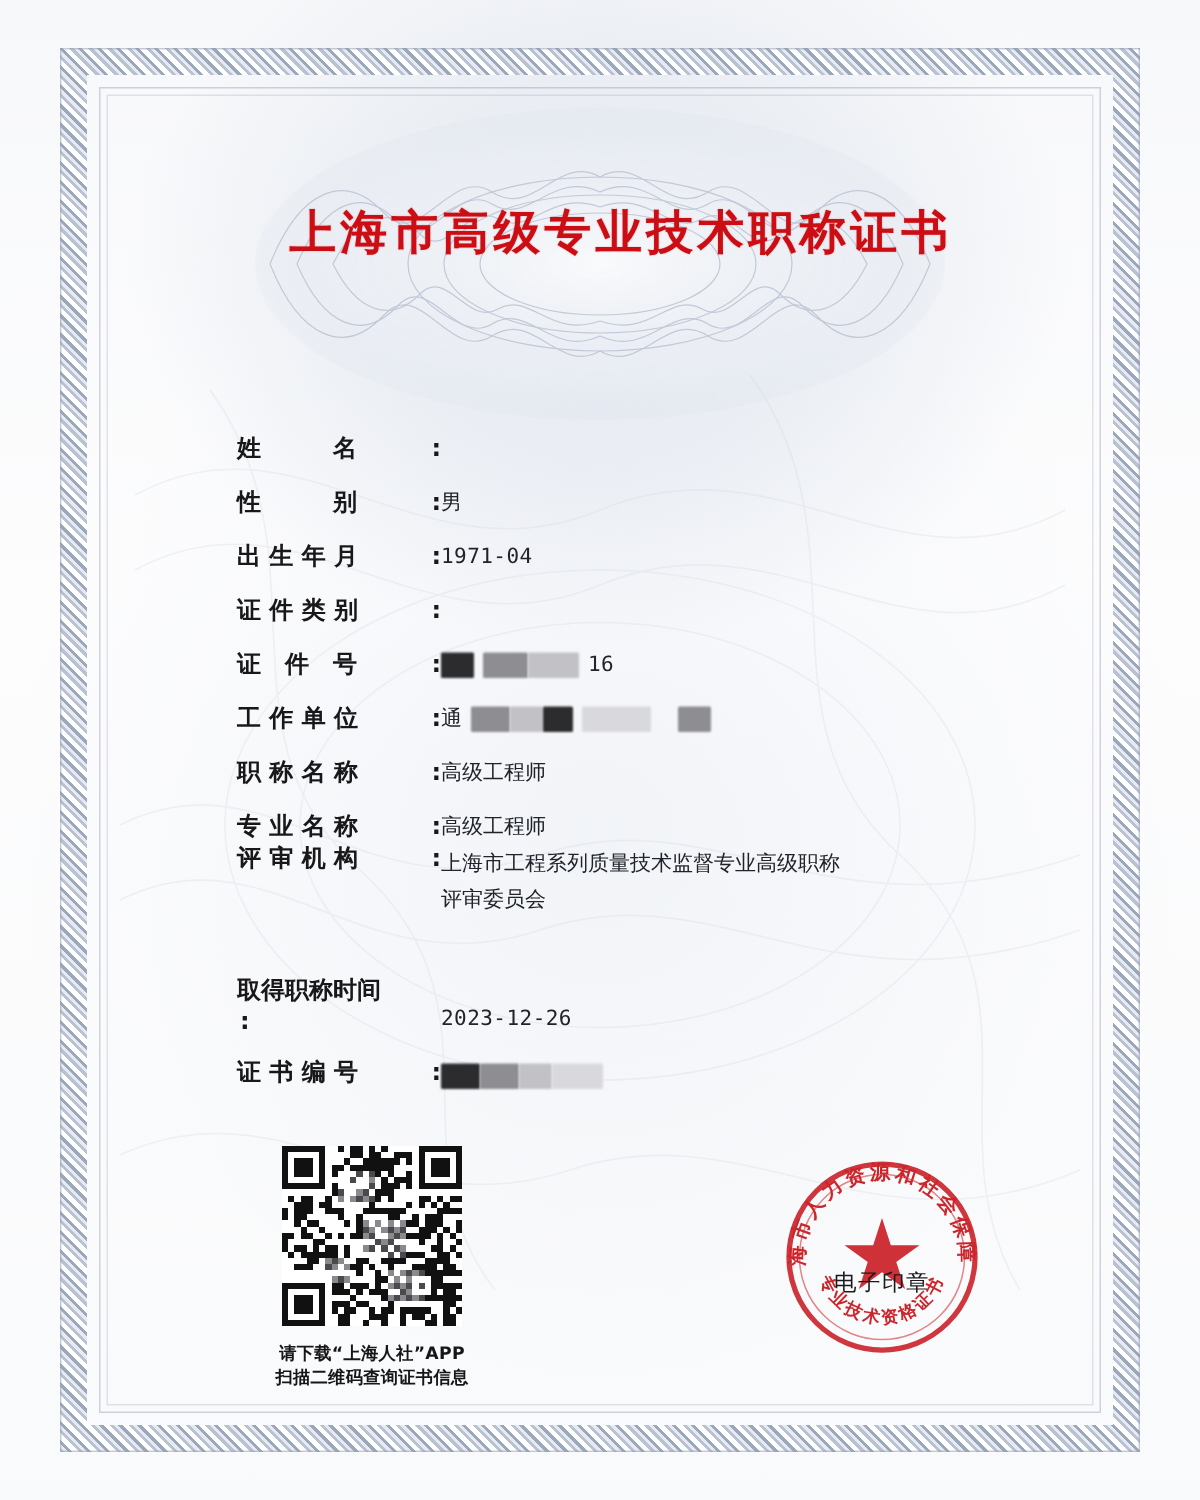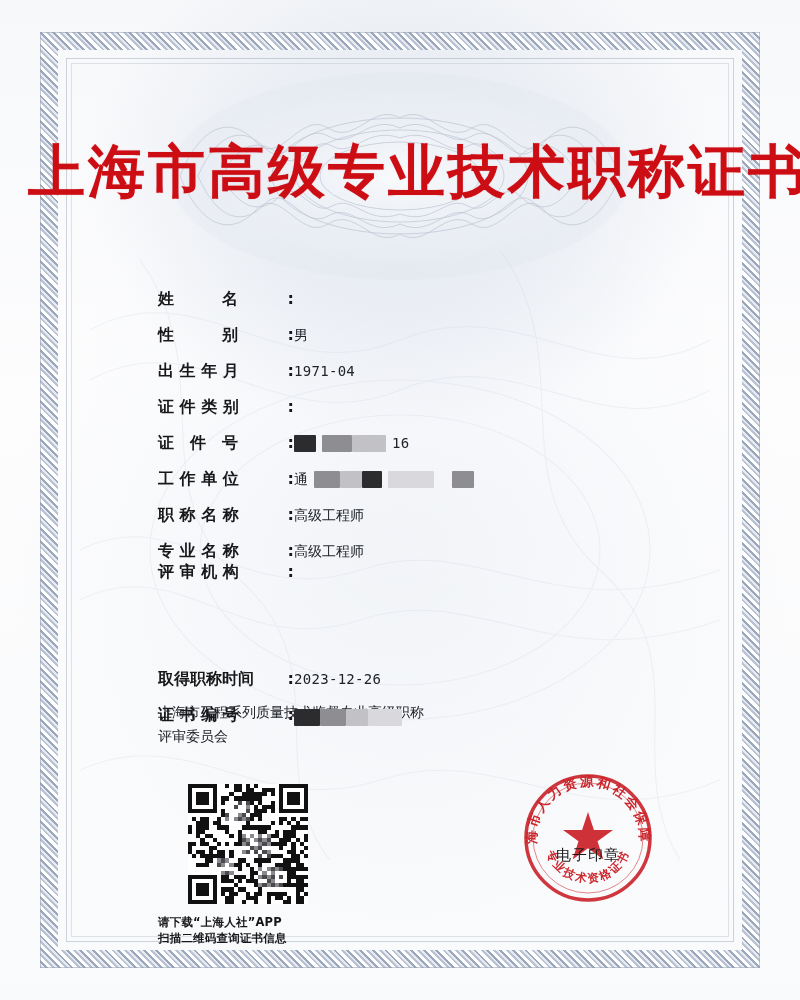--- a/index.html
+++ b/index.html
@@ -99,21 +99,21 @@
 
   
   .title {
     position: absolute;
     top: 134px;
     left: 0;
     right: 0;
     text-align: center;
     font-family: "DejaVu Serif", "Liberation Serif", serif;
     font-weight: bold;
-    font-size: 57px;
+    font-size: 31px;
     letter-spacing: 3px;
     color: #cc0d14;
     text-shadow: 0 0 1px rgba(204,13,20,0.45);
     white-space: nowrap;
     margin-left: 28px;
   }
 
   
   .fields {
     position: absolute;
@@ -123,34 +123,34 @@
   }
   .group { margin-bottom: 0; }
   .group.gap-a { }
   .group.gap-b { margin-top: 40px; }
 
   .row {
     display: flex;
     align-items: flex-end;
     height: 36px;
   }
-  .row.tall { height: 52px; align-items: flex-start; flex-direction: column; }
+  .row.tall { height: 52px; align-items: flex-start; }
 
   .label {
     width: 136px;
     flex: 0 0 136px;
     font-family: "DejaVu Sans", "Liberation Sans", sans-serif;
     font-weight: bold;
     font-size: 16px;
     color: #18181a;
     display: flex;
     justify-content: space-between;
     white-space: nowrap;
   }
-  .label.tight { letter-spacing: 0; }
+  .label.tight { letter-spacing: 0; flex-direction: column; }
   .colon {
     flex: 0 0 auto;
     font-weight: bold;
     margin-left: 2px;
   }
   .value {
     flex: 1;
     font-family: "DejaVu Sans", "Liberation Sans", sans-serif;
     font-size: 14px;
     color: #20232a;
@@ -182,22 +182,23 @@
   .rd-dark  { background: #2c2c2e; }
   .rd-mid   { background: #8e8e92; }
   .rd-light { background: #c2c2c6; }
   .rd-soft  { background: #d9d9dd; }
   .sp { display: inline-block; width: 6px; }
 
   
   .qr-wrap {
     position: absolute;
     left: 158px;
-    top: 784px;
+    top: 764px;
     width: 180px;
+    text-align: center;
   }
   .qr {
     width: 120px;
     height: 120px;
     margin: 0 auto;
     position: relative;
     background: #ffffff;
     filter: blur(0.4px);
   }
   .qr-caption {

